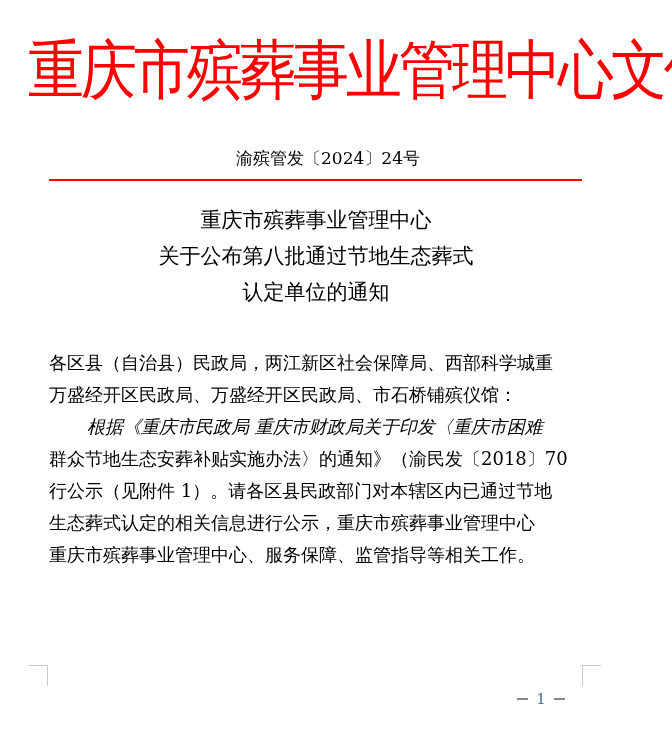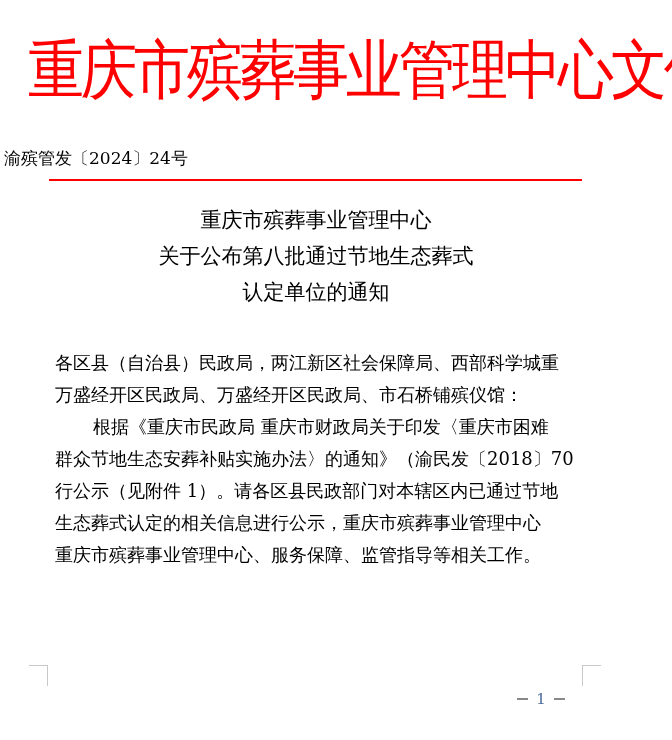--- a/index.html
+++ b/index.html
@@ -6,37 +6,37 @@
   body { width: 672px; height: 740px; position: relative; overflow: hidden; }
   .page { position: absolute; left: 0; top: 0; width: 672px; height: 740px; background: #fff; }
   .red-header {
     position: absolute; left: 28px; top: 24px; width: 556px; height: 80px;
     color: #ff0000; font-family: "DejaVu Sans", sans-serif;
     font-size: 56px; line-height: 80px; text-align: center;
     letter-spacing: -3px; white-space: nowrap;
     transform: scaleY(1.15); transform-origin: center top;
   }
   .doc-number {
-    position: absolute; left: 4px; width: 632px; top: 146px; 
+    position: absolute; left: 12px; width: 632px; top: 146px; text-align: center;
     font-family: "DejaVu Serif", serif; font-size: 17px; color: #000; line-height: 24px;
   }
   .red-rule {
     position: absolute; left: 49px; top: 179px; width: 533px; height: 2px; background: #ff0000;
   }
   .title-block {
     position: absolute; left: 0; width: 632px; top: 202px; text-align: center;
     font-family: "DejaVu Sans", sans-serif; font-size: 21px; color: #000; line-height: 36px;
   }
   .title-line { display: block; white-space: nowrap; }
   .body-text {
     position: absolute; left: 49px; top: 347px; width: 540px;
-    font-family: "DejaVu Serif", serif; font-size: 18px; color: #000; line-height: 32px; margin-left: 6px;
+    font-family: "DejaVu Serif", serif; font-size: 18px; color: #000; line-height: 32px;
   }
   .body-line { display: block; white-space: nowrap; }
-  .indent { padding-left: 38px; }
+  .indent { padding-left: 38px; font-style: italic; }
   .corner { position: absolute; width: 18px; height: 20px; border-color: #c8c8c8; border-style: solid; border-width: 0; }
   .corner-left { left: 29px; top: 665px; border-top-width: 1px; border-right-width: 1px; }
   .corner-right { left: 582px; top: 665px; border-top-width: 1px; border-left-width: 1px; }
   .page-number {
     position: absolute; left: 500px; top: 688px; width: 82px; height: 22px;
     display: flex; align-items: center; justify-content: center; gap: 8px;
     font-family: "DejaVu Serif", serif; font-size: 15px; color: #4a6a9a;
   }
   .dash { display: inline-block; width: 11px; height: 2px; background: #888; }
 </style>

